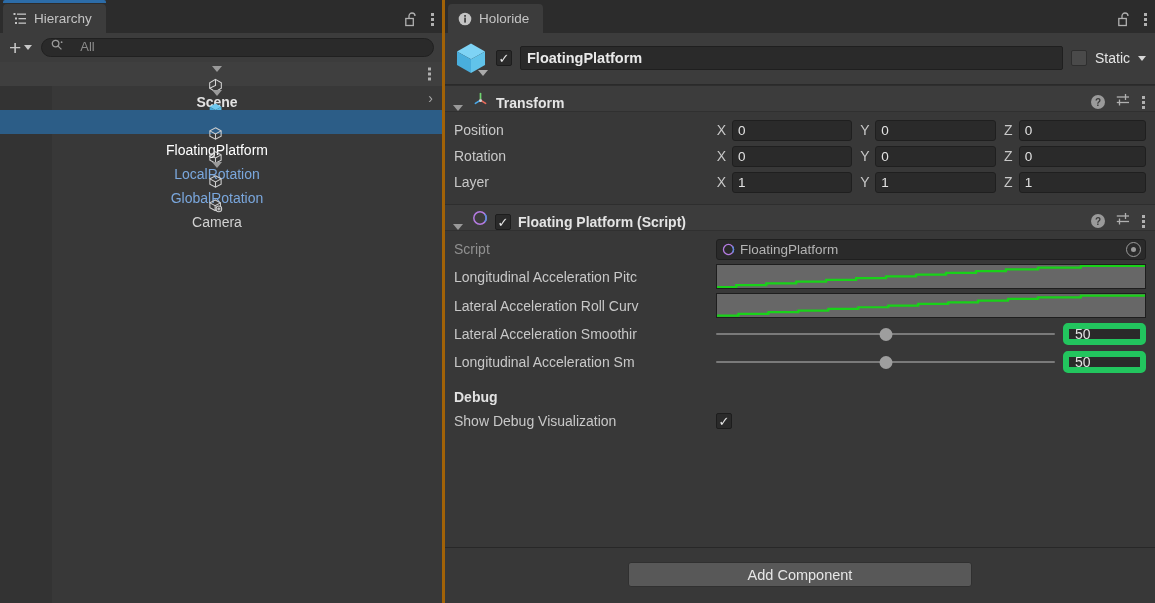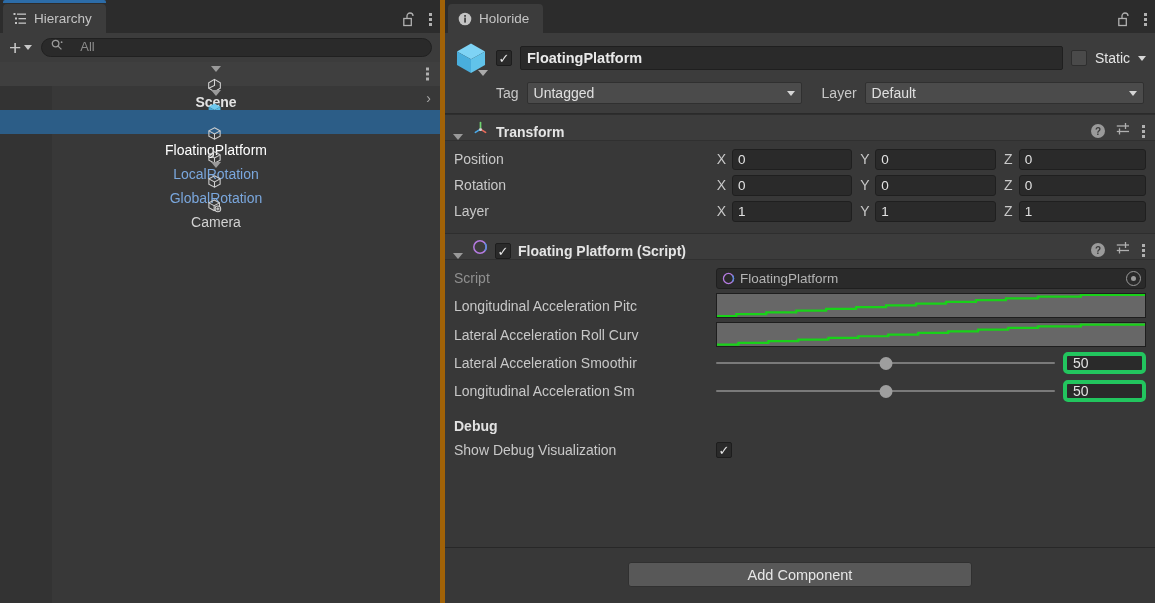--- a/index.html
+++ b/index.html
@@ -6,21 +6,21 @@
   html, body {
     width: 1155px; height: 603px;
     background: #383838;
     font-family: "Liberation Sans", sans-serif;
     overflow: hidden;
   }
   body { display: flex; }
 
   
   .panel { display: flex; flex-direction: column; height: 603px; background: #383838; }
-  #hierarchy-panel { width: 445px; border-right: 5px solid #a16207; }
+  #hierarchy-panel { width: 445px; border-right: 3px solid #a16207; }
   #inspector-panel { width: 710px; }
 
   .tabbar {
     height: 33px; background: #2c2c2c; position: relative;
     display: flex; align-items: flex-end; flex: 0 0 33px;
   }
   .tab {
     height: 29px; padding: 0 14px 0 10px; display: flex; align-items: center;
     gap: 7px; background: #3c3c3c; color: #c4c4c4; font-size: 13.5px;
     border-radius: 4px 4px 0 0; position: relative; margin-left: 3px;
@@ -152,21 +152,21 @@
   }
   .curvefield svg { position: absolute; inset: 0; width: 100%; height: 100%; }
 
   .slider-row { display: flex; align-items: center; flex: 1; gap: 0; }
   .slider-track-wrap { flex: 1; height: 20px; display: flex; align-items: center; position: relative;
      margin-right: 8px; }
   .slider-track { height: 2px; background: #7a7a7a; width: 100%; border-radius: 1px; }
   .slider-knob { position: absolute; width: 13px; height: 13px; border-radius: 50%;
      background: #9e9e9e; transform: translateX(-50%); }
   .slider-val {
-    width: 83px; flex: 0 0 83px; height: 22px; background: #2a2a2a; border: 4px solid #22c55e;
+    width: 83px; flex: 0 0 83px; height: 22px; background: #2a2a2a; border: 6px solid #22c55e;
     border-radius: 5px; color: #e2e2e2; font-size: 14px; display: flex; align-items: center;
     padding: 0 6px;
   }
 
   .section-head { color: #e2e2e2; font-size: 14px; font-weight: bold; margin: 14px 0 4px 0; }
   .bool-row { display: flex; align-items: center; height: 24px; }
 
   .insp-spacer { flex: 1; }
   .add-comp-area { border-top: 1px solid #282828; padding: 14px 0 16px 0;
      display: flex; justify-content: center; background: #383838; }
@@ -363,32 +363,20 @@
         <span class="cbox">
             <span class="chk">✓</span>
           </span>
         <span class="name-field">
           <span>FloatingPlatform</span>
         </span>
         <span class="cbox empty"></span>
         <span class="static-label">Static</span>
         <span class="dd-tri"></span>
       </div>
-      <div class="go-row2">
-        <span class="fld-lbl">Tag</span>
-        <span class="dropdown" style="width:275px">
-          <span>Untagged</span>
-          <span class="dd-tri"></span>
-        </span>
-        <span class="fld-lbl" style="margin-left:12px">Layer</span>
-        <span class="dropdown" style="width:279px">
-          <span>Default</span>
-          <span class="dd-tri"></span>
-        </span>
-      </div>
     </div>
 
     <div class="comp-header">
       <span class="foldout">
           <span class="arrow"></span>
         </span>
       <span>
         <svg width="17" height="17" viewBox="0 0 16 16">
           <path d="M8 9.5 L8 3.4" stroke="#6fd36f" stroke-width="1.6" stroke-linecap="round"></path>
           <path d="M8 9.5 L3.2 12.6" stroke="#4aa8e8" stroke-width="1.6" stroke-linecap="round"></path>

